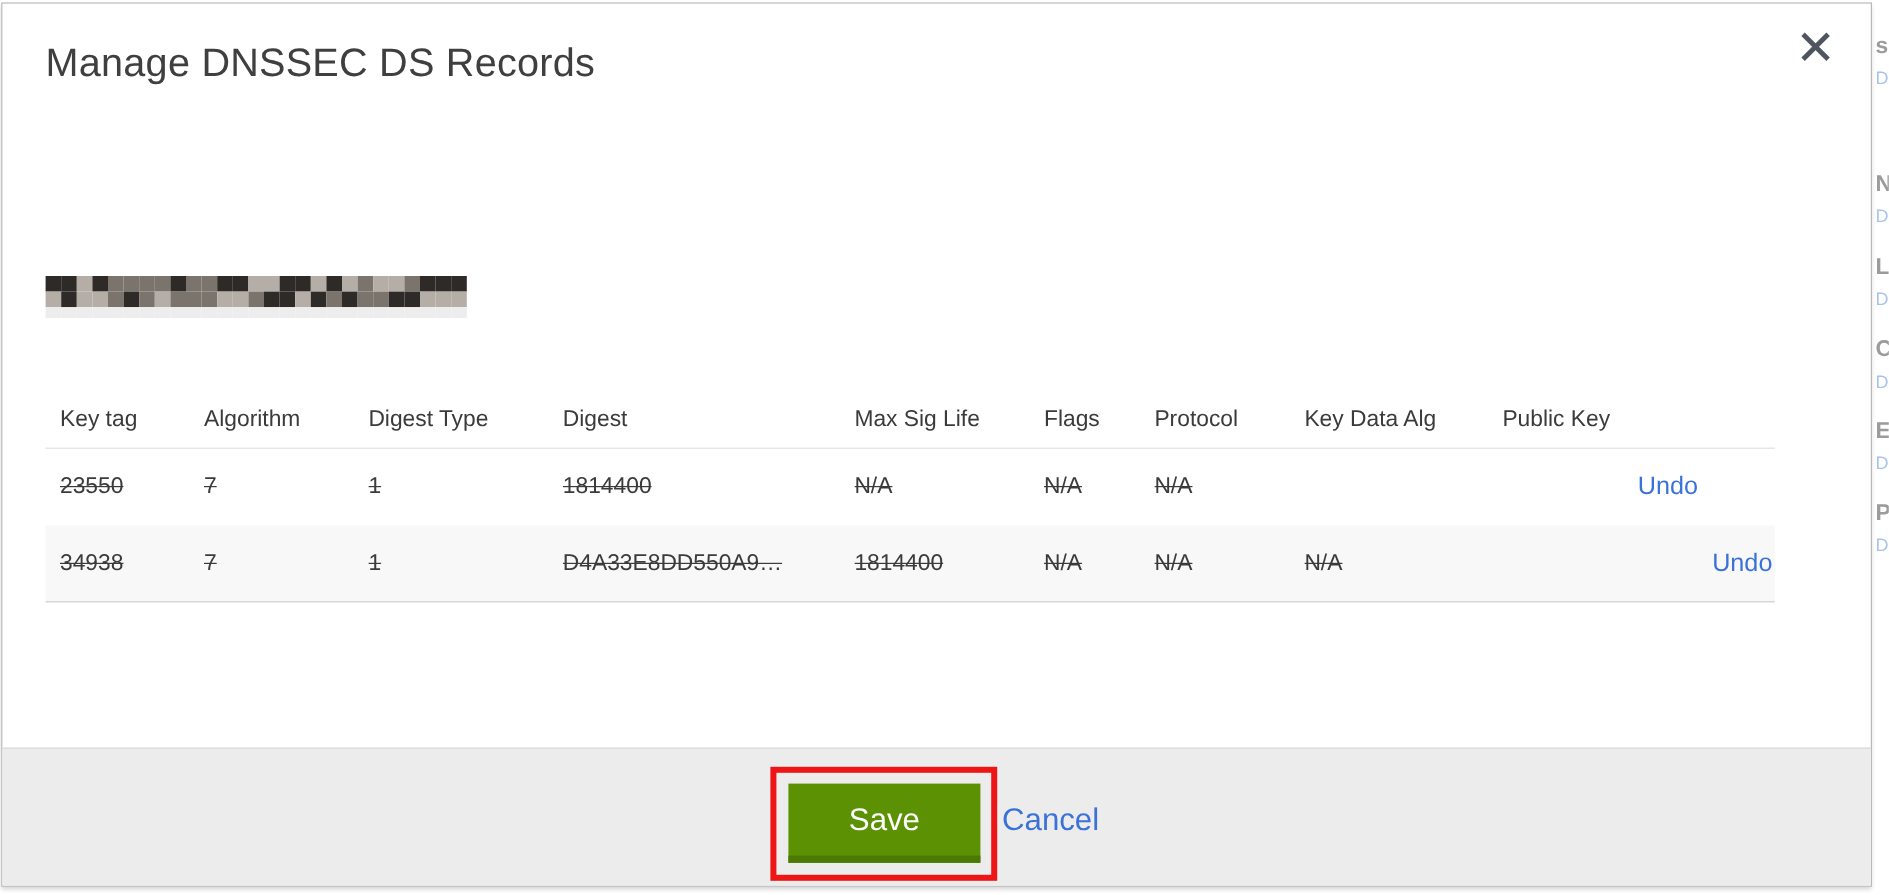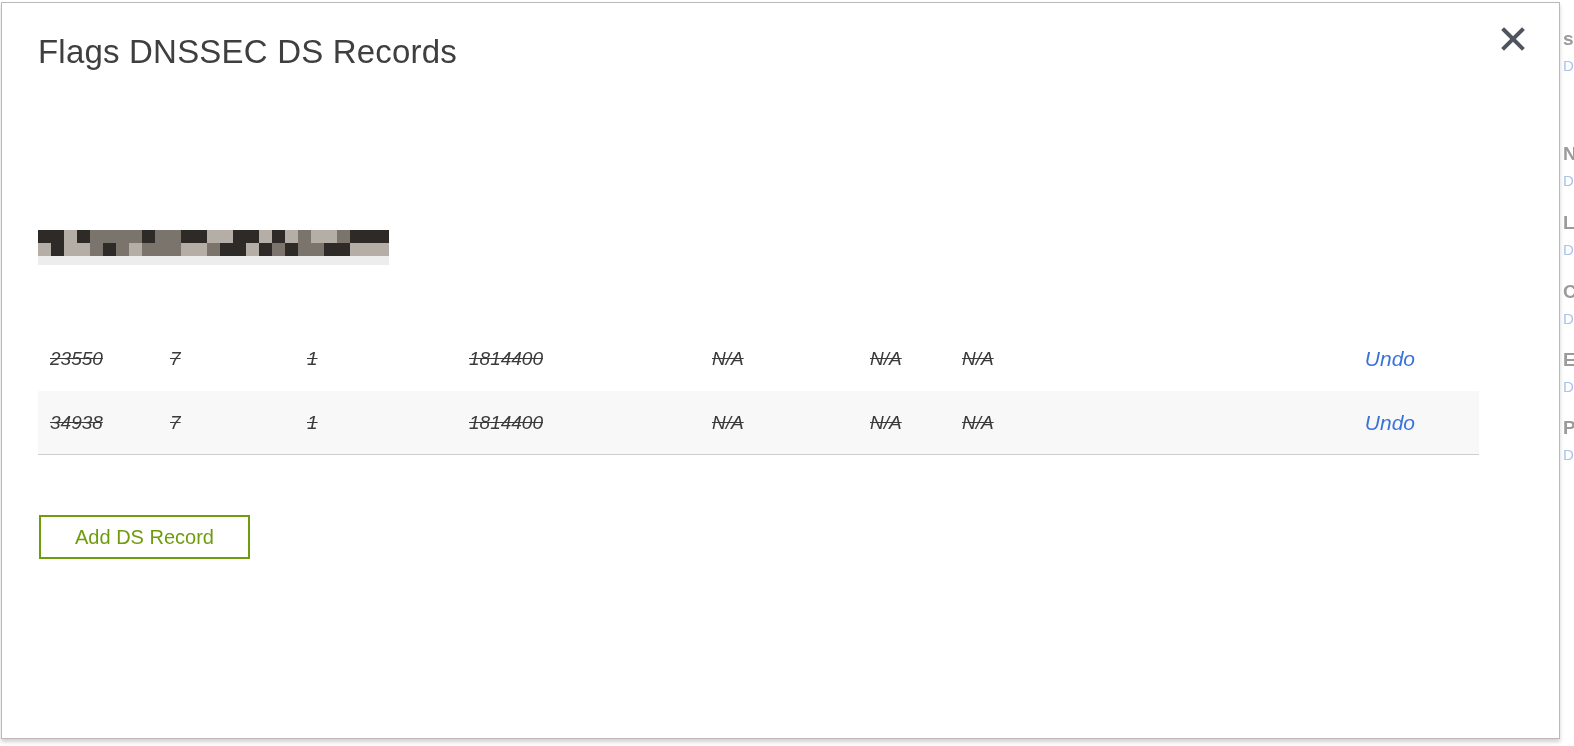--- a/index.html
+++ b/index.html
@@ -32,21 +32,21 @@
   .redacted{position:absolute;left:36px;top:227px;width:351px;height:37px;}
   .redacted .px{position:absolute;}
 
   .subtitle{position:absolute;left:36px;top:285px;font-size:22px;color:#333;}
 
   
   .ds-table{position:absolute;left:36px;top:324px;width:1441px;}
   .trow{display:grid;align-items:center;padding:0 2px 0 12px;
     grid-template-columns:120px 137px 162px 243px 158px 92px 125px 165px 1fr 62px;}
   .thead{height:47px;border-bottom:1px solid var(--line);font-size:19px;}
-  .tbody-row{height:64px;font-size:19px;font-style:italic;}
+  .tbody-row{height:64px;font-size:19px;}
   .tbody-row:nth-child(2){background:var(--row-alt);}
   .tbody-row:last-child{border-bottom:1px solid var(--line-dark);}
   .cell{overflow:hidden;white-space:nowrap;}
   .struck{text-decoration:line-through;}
   .action-cell{text-align:right;}
   .undo{color:var(--link-blue);text-decoration:none;cursor:pointer;font-size:21px;}
 
   .add-btn{position:absolute;left:37px;top:512px;width:211px;height:44px;
     background:#fff;border:2px solid var(--green-outline);color:var(--green-outline);
     font-size:20px;font-family:inherit;cursor:pointer;}
@@ -75,21 +75,21 @@
     <span class="bg-fragment heading" style="top: 281px;">C</span>
     <span class="bg-fragment link" style="top: 310px;">D</span>
     <span class="bg-fragment heading" style="top: 349px;">E</span>
     <span class="bg-fragment link" style="top: 378px;">D</span>
     <span class="bg-fragment heading" style="top: 417px;">P</span>
     <span class="bg-fragment link" style="top: 446px;">D</span>
   </div>
 
 <div class="modal">
 
-  <h1 class="modal-title">Flags DNSSEC DS Records</h1>
+  <h1 class="modal-title">Manage DNSSEC DS Records</h1>
 
   <div class="close-btn">
     <span>
       <svg width="26" height="26" viewBox="0 0 26 26">
         <line x1="4" y1="4" x2="22" y2="22" stroke="#4e555e" stroke-width="4" stroke-linecap="square"></line>
         <line x1="22" y1="4" x2="4" y2="22" stroke="#4e555e" stroke-width="4" stroke-linecap="square"></line>
       </svg>
     </span>
   </div>
 
@@ -172,42 +172,59 @@
       <div class="px" style="left: 273px; top: 26px; width: 13px; height: 9px; background: rgb(237, 237, 237);"></div>
       <div class="px" style="left: 286px; top: 26px; width: 13px; height: 9px; background: rgb(237, 237, 237);"></div>
       <div class="px" style="left: 299px; top: 26px; width: 13px; height: 9px; background: rgb(237, 237, 237);"></div>
       <div class="px" style="left: 312px; top: 26px; width: 13px; height: 9px; background: rgb(237, 237, 237);"></div>
       <div class="px" style="left: 325px; top: 26px; width: 13px; height: 9px; background: rgb(237, 237, 237);"></div>
       <div class="px" style="left: 338px; top: 26px; width: 13px; height: 9px; background: rgb(237, 237, 237);"></div>
     </div>
 
 
   <div class="ds-table">
+    <div class="trow thead" id="thead">
+        <div class="cell">Key tag</div>
+        <div class="cell">Algorithm</div>
+        <div class="cell">Digest Type</div>
+        <div class="cell">Digest</div>
+        <div class="cell">Max Sig Life</div>
+        <div class="cell">Flags</div>
+        <div class="cell">Protocol</div>
+        <div class="cell">Key Data Alg</div>
+        <div class="cell">Public Key</div>
+        <div></div>
+      </div>
     <div id="tbody">
         <div class="trow tbody-row">
           <div class="cell struck">23550</div>
           <div class="cell struck">7</div>
           <div class="cell struck">1</div>
           <div class="cell struck">1814400</div>
           <div class="cell struck">N/A</div>
           <div class="cell struck">N/A</div>
           <div class="cell struck">N/A</div>
           <div class="cell"></div>
           <div class="cell action-cell"><a class="undo">Undo</a></div>
         </div>
         <div class="trow tbody-row">
           <div class="cell struck">34938</div>
           <div class="cell struck">7</div>
           <div class="cell struck">1</div>
+          <div class="cell struck">D4A33E8DD550A9…</div>
           <div class="cell struck">1814400</div>
           <div class="cell struck">N/A</div>
           <div class="cell struck">N/A</div>
           <div class="cell struck">N/A</div>
           <div class="cell"></div>
           <div class="cell action-cell"><a class="undo">Undo</a></div>
         </div>
       </div>
   </div>
 
-  <button class="add-btn">Add DS Record</button>
-
+
+  <div class="footer">
+    <div class="save-highlight"></div>
+    <button class="save-btn">Save</button>
+    <a class="cancel-link">Cancel</a>
+  </div>
 
 </div>
 
 </body></html>

